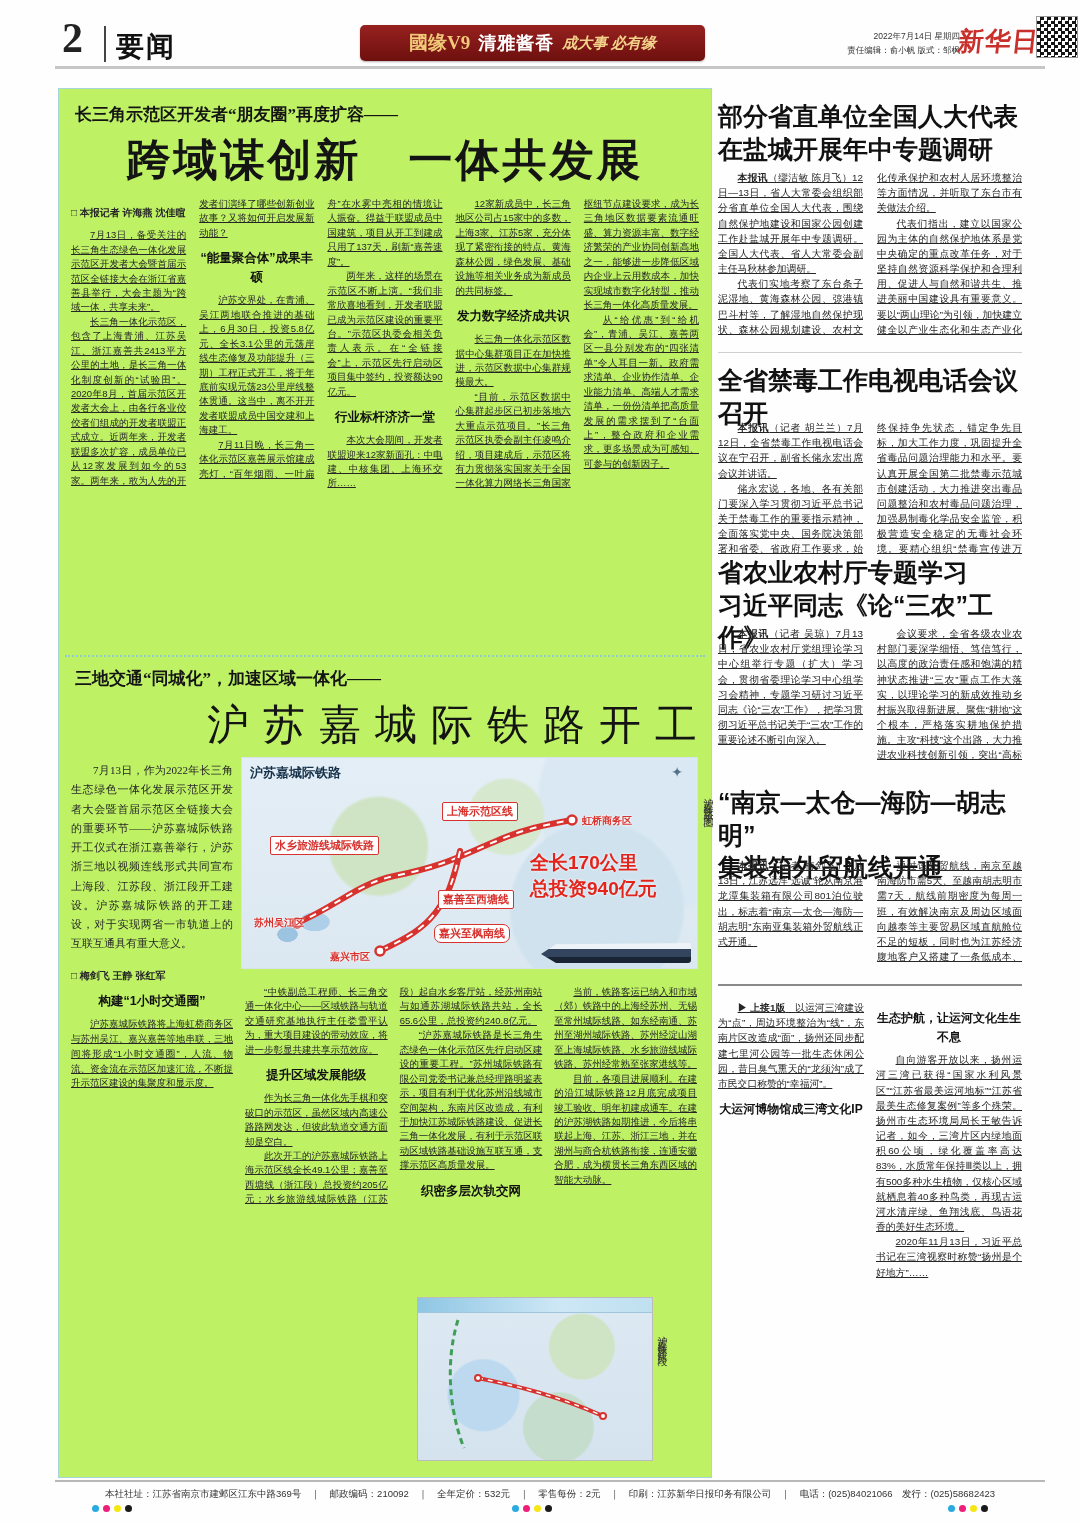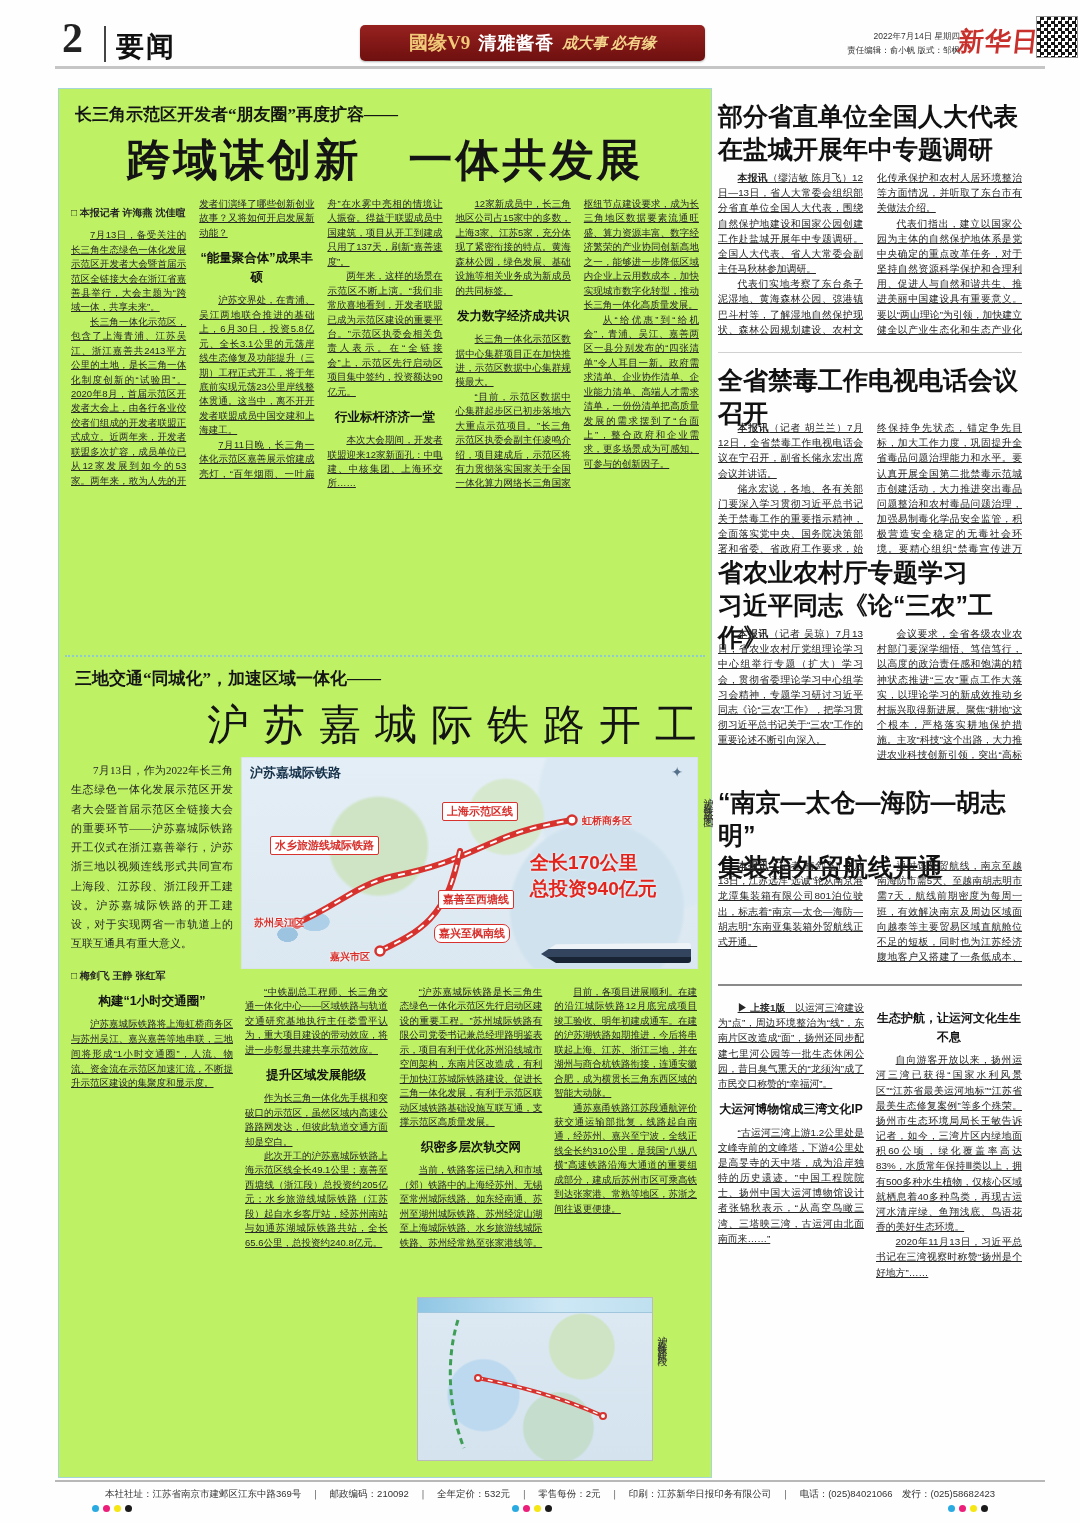--- a/index.html
+++ b/index.html
@@ -189,21 +189,20 @@
 
     <div class="a2-belowmap">
         <p class="bp">“中铁副总工程师、长三角交通一体化中心——区域铁路与轨道交通研究基地执行主任娄雪平认为，重大项目建设的带动效应，将进一步彰显共建共享示范效应。</p>
         <h4 class="sub">提升区域发展能级</h4>
         <p class="bp">作为长三角一体化先手棋和突破口的示范区，虽然区域内高速公路路网发达，但彼此轨道交通方面却是空白。</p>
         <p class="bp">此次开工的沪苏嘉城际铁路上海示范区线全长49.1公里；嘉善至西塘线（浙江段）总投资约205亿元；水乡旅游线城际铁路（江苏段）起自水乡客厅站，经苏州南站与如通苏湖城际铁路共站，全长65.6公里，总投资约240.8亿元。</p>
         <p class="bp">“沪苏嘉城际铁路是长三角生态绿色一体化示范区先行启动区建设的重要工程。”苏州城际铁路有限公司党委书记兼总经理路明鉴表示，项目有利于优化苏州沿线城市空间架构，东南片区改造成，有利于加快江苏城际铁路建设、促进长三角一体化发展，有利于示范区联动区域铁路基础设施互联互通，支撑示范区高质量发展。</p>
         <h4 class="sub">织密多层次轨交网</h4>
         <p class="bp">当前，铁路客运已纳入和市域（郊）铁路中的上海经苏州、无锡至常州城际线路、如东经南通、苏州至湖州城际铁路、苏州经淀山湖至上海城际铁路、水乡旅游线城际铁路、苏州经常熟至张家港线等。</p>
         <p class="bp">目前，各项目进展顺利。在建的沿江城际铁路12月底完成项目竣工验收、明年初建成通车。在建的沪苏湖铁路如期推进，今后将串联起上海、江苏、浙江三地，并在湖州与商合杭铁路衔接，连通安徽合肥，成为横贯长三角东西区域的智能大动脉。</p>
-        <p class="bp">通苏嘉甬铁路江苏段通航评价获交通运输部批复，线路起自南通，经苏州、嘉兴至宁波，全线正线全长约310公里，是我国“八纵八横”高速铁路沿海大通道的重要组成部分，建成后苏州市区可乘高铁到达张家港、常熟等地区，苏浙之间往返更便捷。</p>
       </div>
 
     <div class="inset">
       <div class="inset-banner"></div>
       <svg width="234" height="162" viewBox="0 0 234 162">
         <path d="M40,22 C28,60 30,110 46,150" fill="none" stroke="#3f9e56" stroke-width="3" stroke-dasharray="6 4"></path>
         <path d="M60,80 C100,88 140,98 185,118" fill="none" stroke="#d7322e" stroke-width="4" stroke-linecap="round"></path>
         <path d="M60,80 C100,88 140,98 185,118" fill="none" stroke="#fff" stroke-width="1.4" stroke-dasharray="5 5"></path>
         <circle cx="60" cy="80" r="3" fill="#fff" stroke="#d7322e" stroke-width="2"></circle>
         <circle cx="185" cy="118" r="3" fill="#fff" stroke="#d7322e" stroke-width="2"></circle>
@@ -242,21 +241,20 @@
         <p class="bp"><strong class="">本报讯</strong>（记者 梅剑飞）7月13日，江苏远洋“远诚”轮从南京港龙潭集装箱有限公司801泊位驶出，标志着“南京—太仓—海防—胡志明”东南亚集装箱外贸航线正式开通。</p>
         <p class="bp">通过该外贸航线，南京至越南海防市需5天、至越南胡志明市需7天，航线前期密度为每周一班，有效解决南京及周边区域面向越泰等主要贸易区域直航舱位不足的短板，同时也为江苏经济腹地客户又搭建了一条低成本、高效率的出海大通道，满足外贸企业的运输需求，降低客户物流成本，有力促进区域经济贸易增长。此次“南京—太仓—海防—胡志明”外贸航线的顺利开通，对南京区域性航运物流中心建设和南京、太仓集装箱“双枢纽港”建设以及江苏港航一体化高质量发展都具有十分重要的意义。</p>
       </div>
 
     <div class="sb-rule strong-rule" style="top:896px;"></div>
 
     <div class="cont">
       <div class="cont-col">
           <p class="bp"><strong class="jump">▶ 上接1版</strong>　以运河三湾建设为“点”，周边环境整治为“线”，东南片区改造成“面”，扬州还同步配建七里河公园等一批生态休闲公园，昔日臭气熏天的“龙须沟”成了市民交口称赞的“幸福河”。</p>
           <h4 class="sub">大运河博物馆成三湾文化IP</h4>
-          <p class="bp">“古运河三湾上游1.2公里处是文峰寺前的文峰塔，下游4公里处是高旻寺的天中塔，成为沿岸独特的历史遗迹。”中国工程院院士、扬州中国大运河博物馆设计者张锦秋表示，“从高空鸟瞰三湾、三塔映三湾，古运河由北面南而来……”</p>
         </div>
       <div class="cont-col">
           <h4 class="sub">生态护航，让运河文化生生不息</h4>
           <p class="bp">自向游客开放以来，扬州运河三湾已获得“国家水利风景区”“江苏省最美运河地标”“江苏省最美生态修复案例”等多个殊荣。扬州市生态环境局局长王敏告诉记者，如今，三湾片区内绿地面积60公顷，绿化覆盖率高达83%，水质常年保持Ⅲ类以上，拥有500多种水生植物，仅核心区域就栖息着40多种鸟类，再现古运河水清岸绿、鱼翔浅底、鸟语花香的美好生态环境。</p>
           <p class="bp">2020年11月13日，习近平总书记在三湾视察时称赞“扬州是个好地方”……</p>
         </div>
     </div>
   </div>
 
   <div class="footer-rule"></div>

